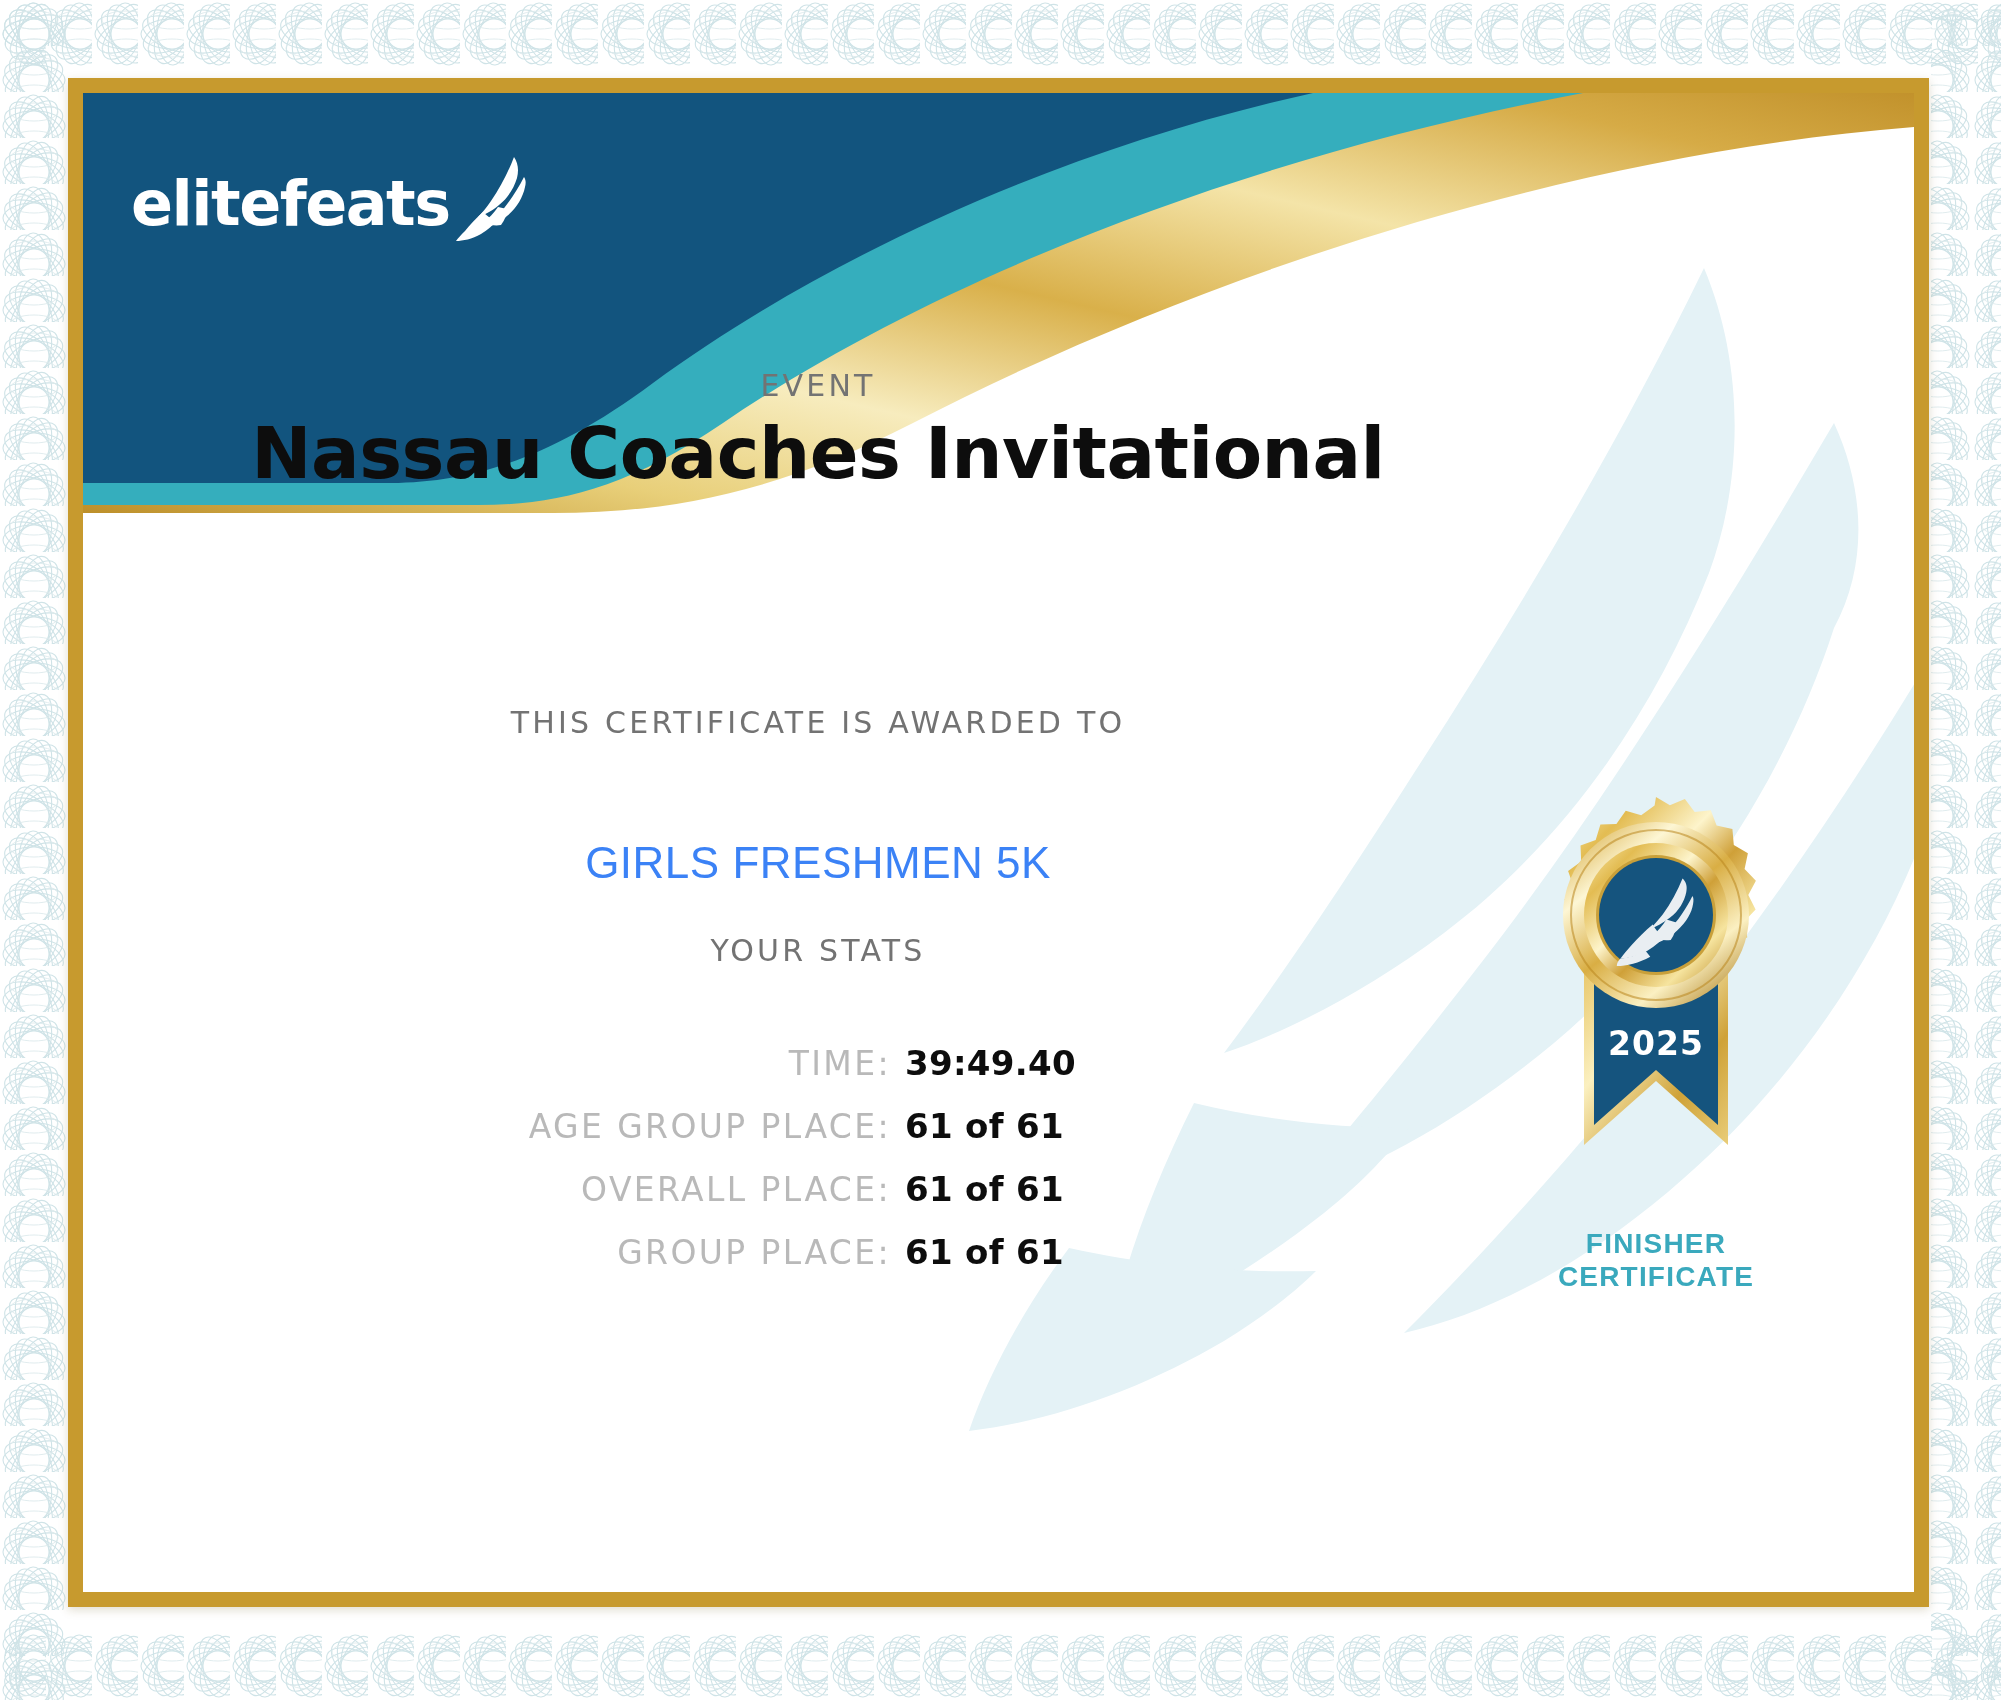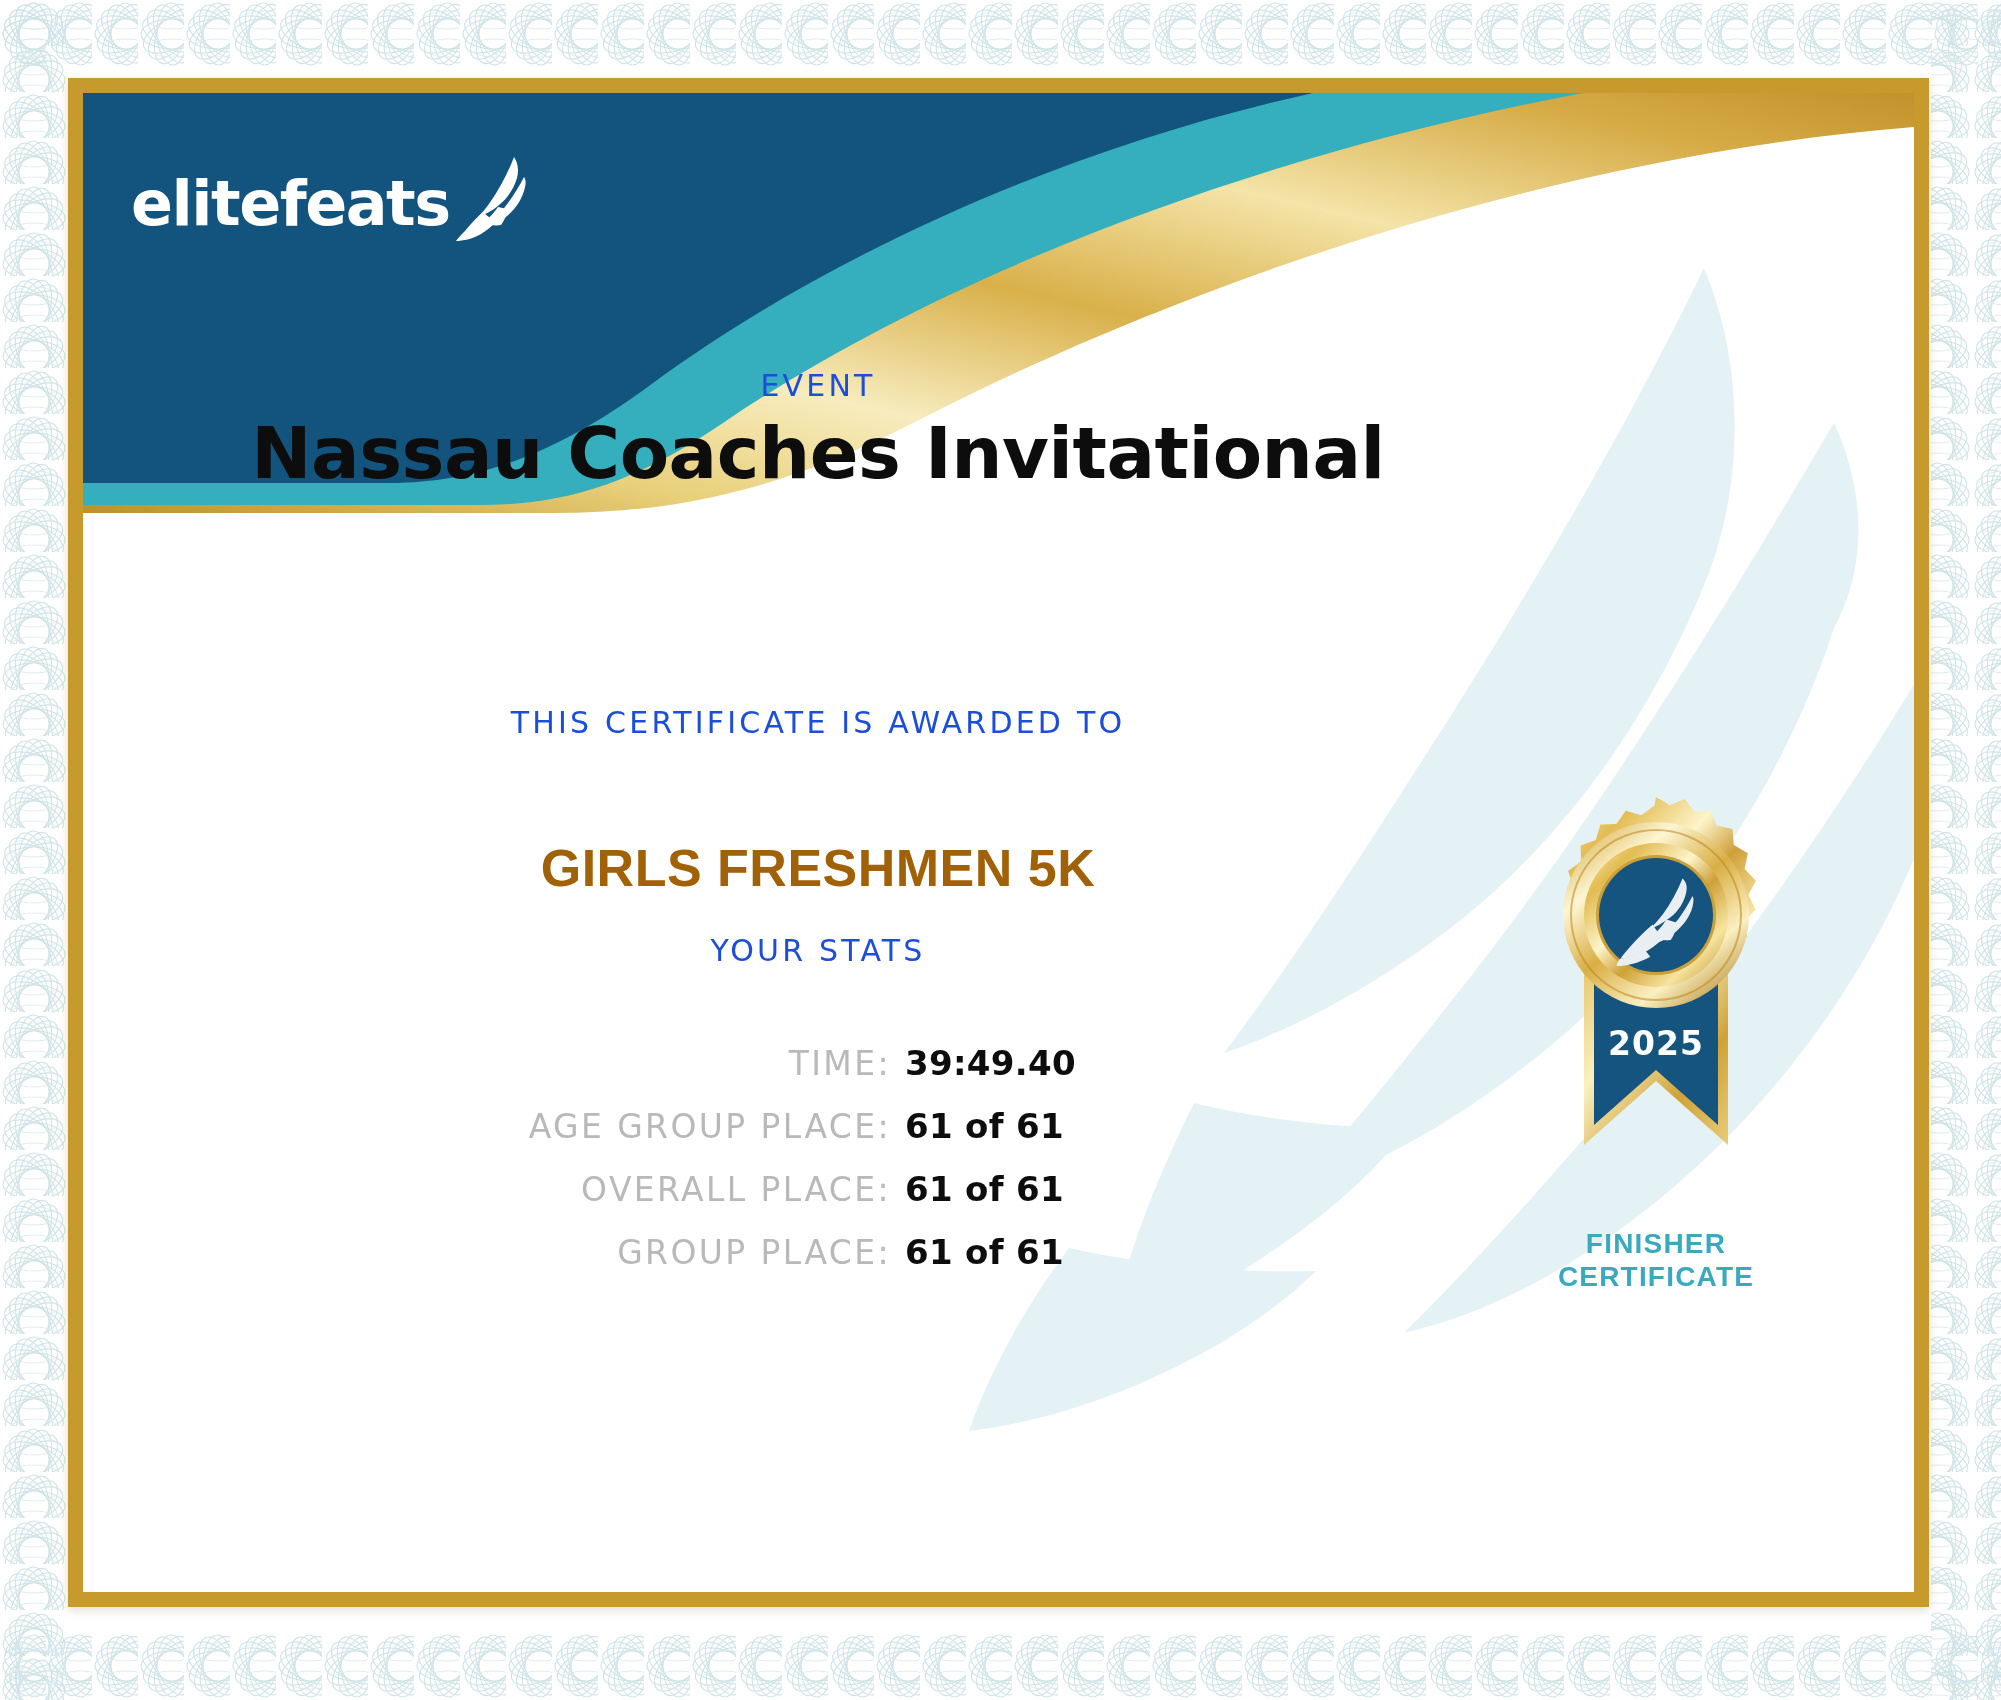--- a/index.html
+++ b/index.html
@@ -111,21 +111,21 @@
 
   .center-col {
     position: absolute;
     left: 0;
     top: 0;
     width: 1470px;
     text-align: center;
   }
 
   .label-caps {
-    color: #1d4ed8;
+    color: #737373;
     font-family: "DejaVu Sans", sans-serif;
     font-size: 30px;
     font-weight: normal;
     letter-spacing: 3.2px;
     white-space: nowrap;
   }
 
   .event-label { position: absolute; top: 275px; left: 0; width: 1470px; }
 
   .event-name {
@@ -154,24 +154,24 @@
     font-weight: bold;
     letter-spacing: 0px;
     white-space: nowrap;
   }
 
   .division {
     position: absolute;
     top: 745px;
     left: 0;
     width: 1470px;
-    color: #a16207;
+    color: #3b82f6;
     font-family: "Liberation Sans", sans-serif;
-    font-size: 52px;
-    font-weight: bold;
+    font-size: 44px;
+    font-weight: normal;
     letter-spacing: 0.5px;
     white-space: nowrap;
   }
 
   .stats-label { position: absolute; top: 840px; left: 0; width: 1470px; }
 
   
   .stats-rows {
     position: absolute;
     top: 950px;

